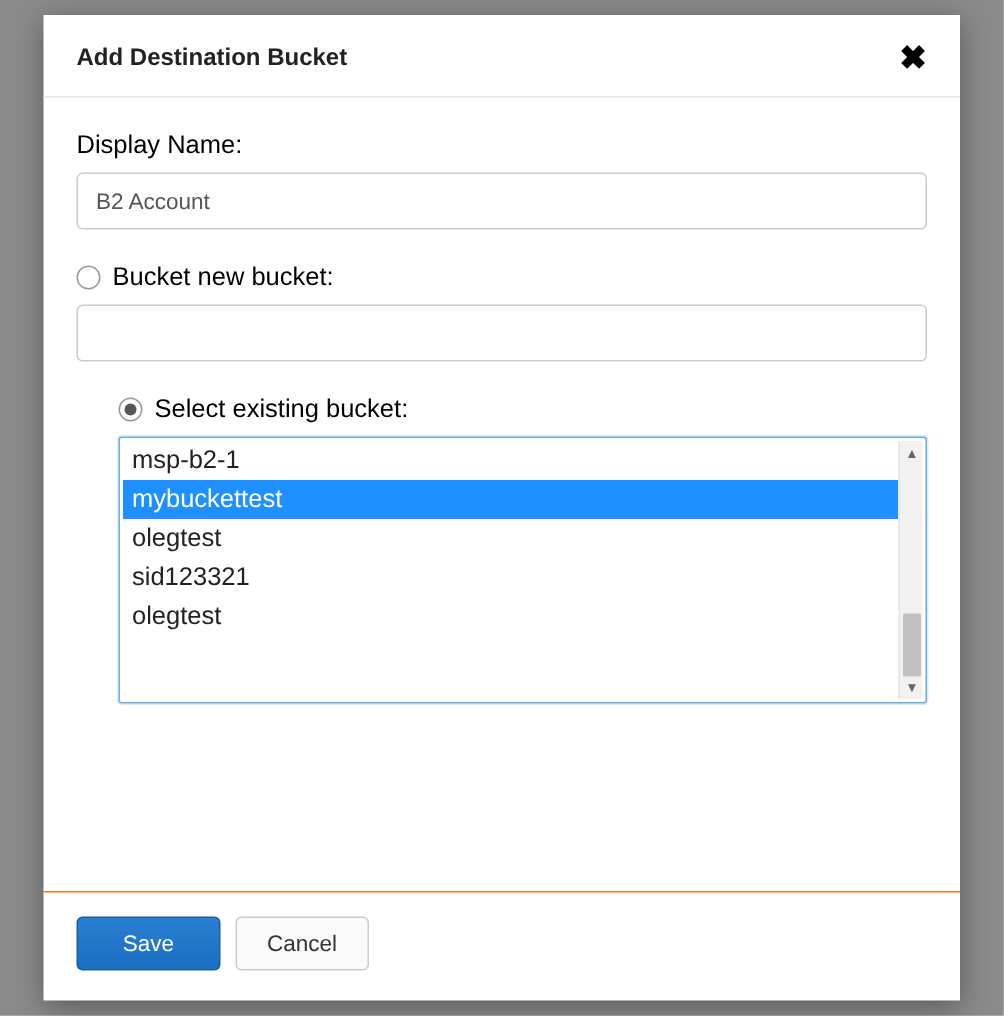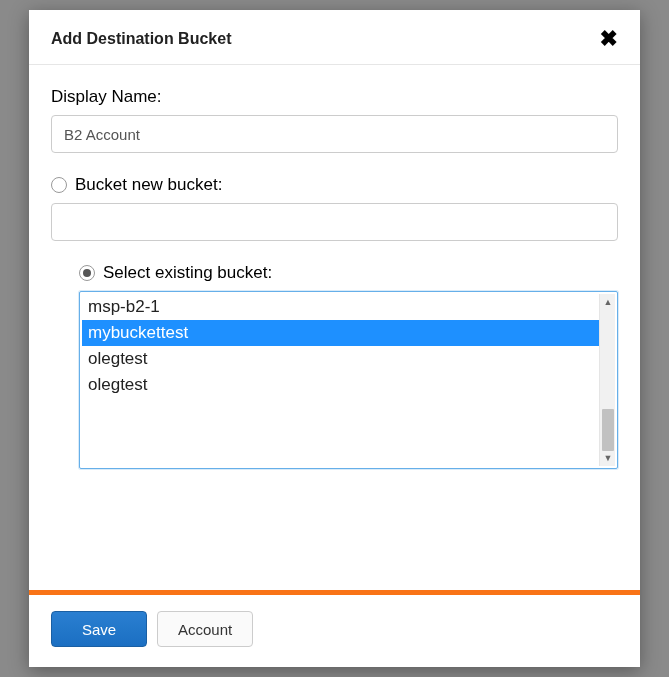--- a/index.html
+++ b/index.html
@@ -127,21 +127,21 @@
     left: 2px; width: 12px;
     top: 115px; height: 42px;
     background: #c1c1c1;
     border-radius: 1px;
   }
 
   .modal-footer {
     position: absolute;
     left: 0; right: 0; bottom: 0;
     padding: 16px 22px 20px 22px;
-    border-top: 5px solid #f97316;
+    border-top: 1px solid #f97316;
     display: flex;
     gap: 10px;
   }
   .btn {
     height: 36px;
     padding: 0 20px;
     border-radius: 4px;
     font-size: 15px;
     cursor: pointer;
     border: 1px solid transparent;
@@ -192,30 +192,31 @@
       <div class="field-label">
         <span class="radio checked"></span>
         <span>Select existing bucket:</span>
       </div>
 
       <div class="listbox-wrap">
         <div class="listbox" id="bucket-list">
             <div class="list-item">msp-b2-1</div>
             <div class="list-item selected">mybuckettest</div>
             <div class="list-item">olegtest</div>
+            <div class="list-item">sid123321</div>
             <div class="list-item">olegtest</div>
           </div>
         <div class="sb-track">
           <div class="sb-btn up">▲</div>
           <div class="sb-thumb"></div>
           <div class="sb-btn down">▼</div>
         </div>
       </div>
     </div>
 
   </div>
 
   <div class="modal-footer">
     <button class="btn btn-primary">Save</button>
-    <button class="btn btn-default">Account</button>
+    <button class="btn btn-default">Cancel</button>
   </div>
 
 </div>
 
 </body></html>

